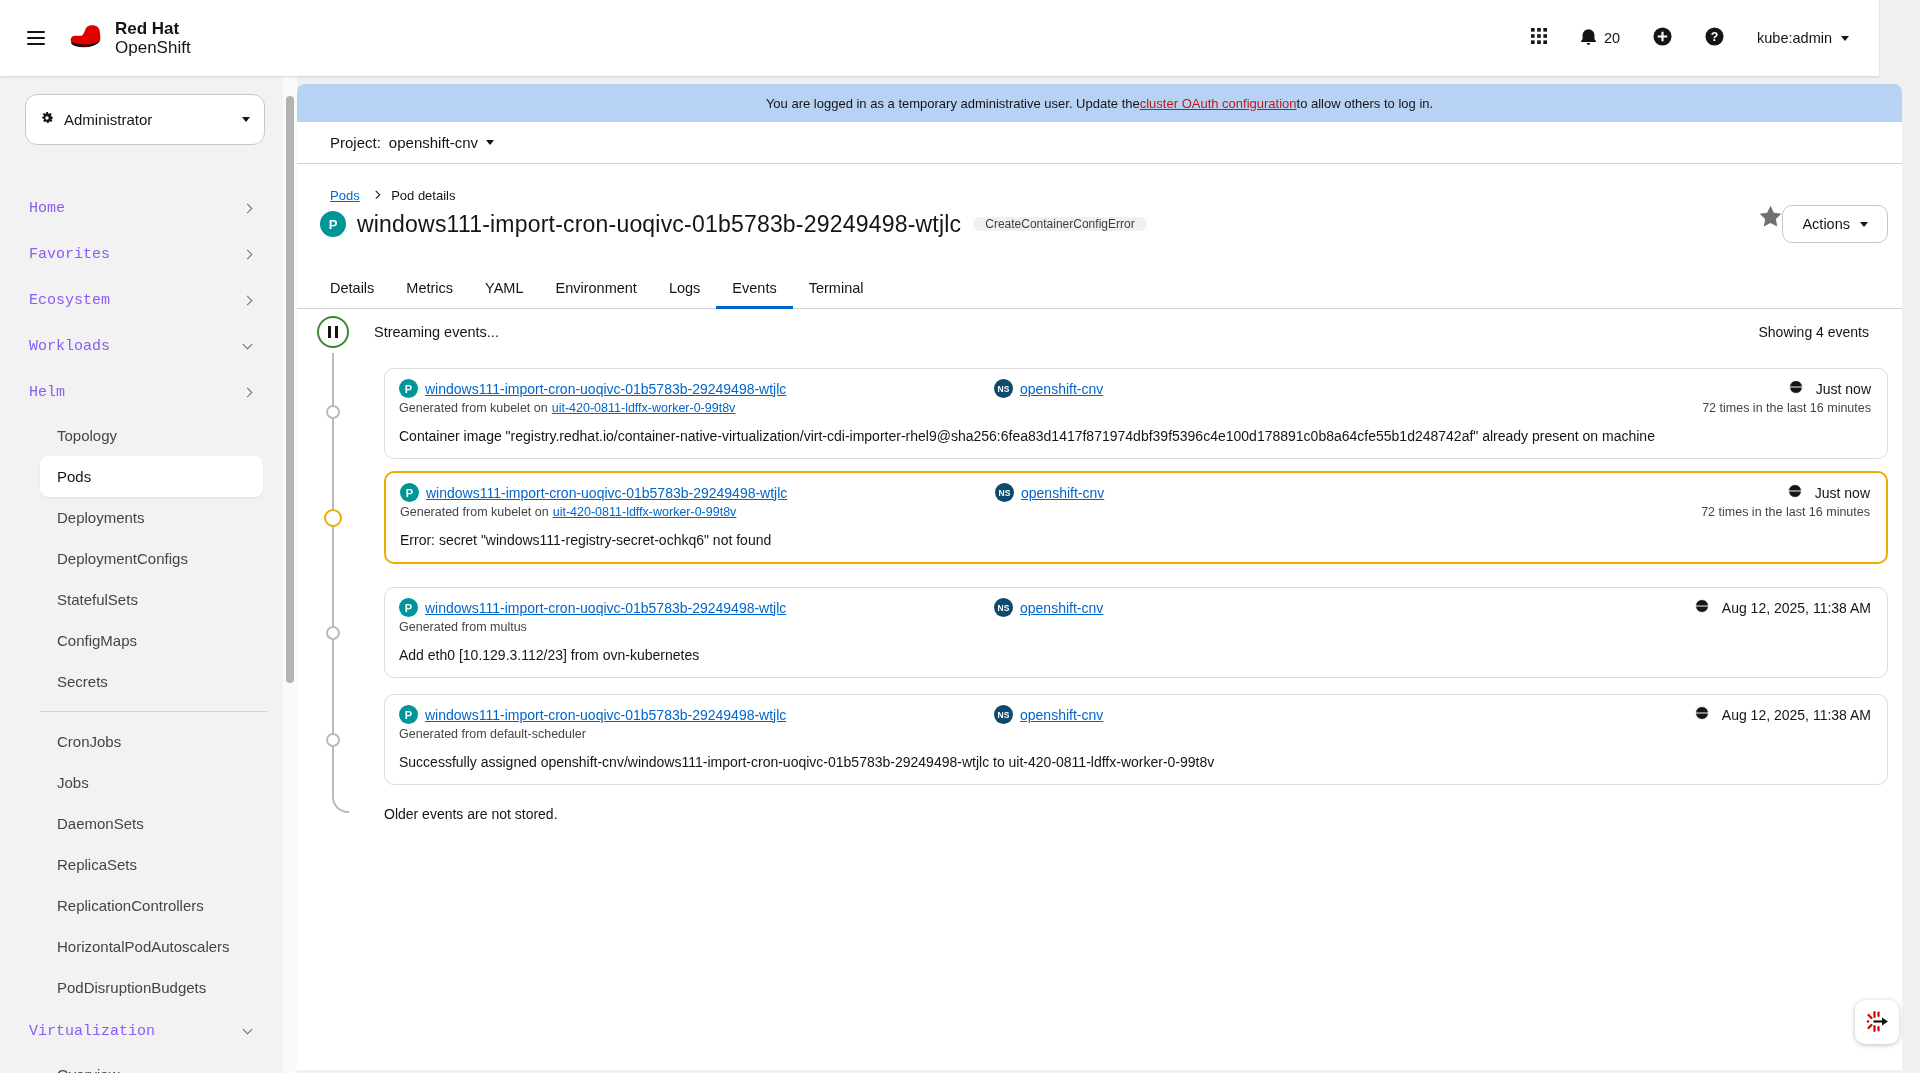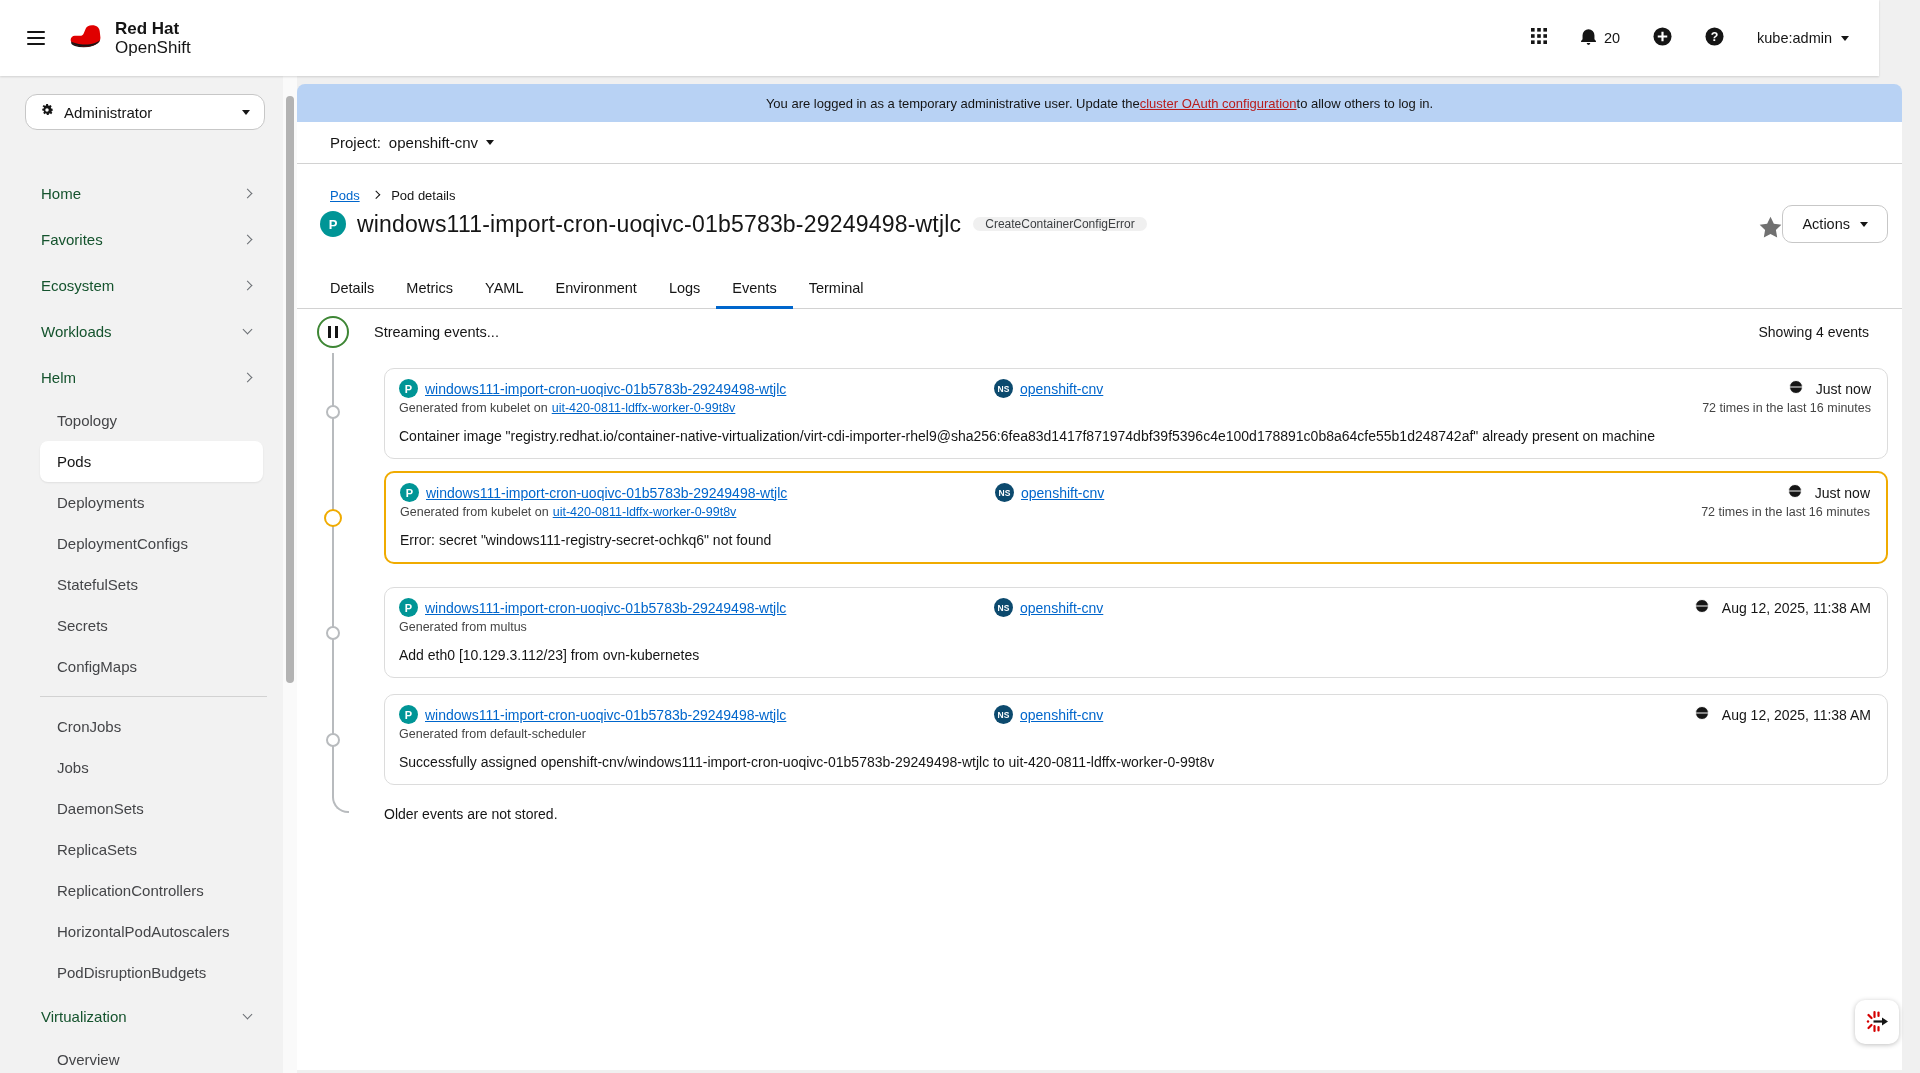--- a/index.html
+++ b/index.html
@@ -24,28 +24,28 @@
   .notif-count { font-size:14.5px; }
   .user-menu { display:flex; align-items:center; gap:9px; font-size:14.5px; cursor:pointer; }
   .caret { display:inline-block; width:0; height:0; border-left:4.5px solid transparent;
            border-right:4.5px solid transparent; border-top:5.5px solid #151515; }
   
   .sidebar {
     position:absolute; top:76px; left:0; width:283px; height:997px;
     background:#f2f2f2; overflow:hidden;
   }
   .perspective {
-    margin:18px 18px 0 25px; height:36px; background:#fff; border:1px solid #c7c7c7;
+    margin:18px 18px 0 25px; height:51px; background:#fff; border:1px solid #c7c7c7;
     border-radius:12px; display:flex; align-items:center; padding:0 14px 0 13px; cursor:pointer;
   }
   .perspective .plabel { font-size:15px; margin-left:9px; flex:1; }
   .nav { padding-top:40px; }
   .nav-group {
-    height:46px; display:flex; align-items:center; padding:0 32px 0 41px; cursor:pointer;
-    font-size:15px; color:#14532d;
+    height:46px; display:flex; align-items:center; padding:0 32px 0 29px; cursor:pointer;
+    font-size:15px; color:#8b5cf6;font-family:Liberation Mono, monospace;
   }
   .nav-group .nav-label { flex:1; }
   .nav-child {
     height:41px; display:flex; align-items:center; margin:0 20px 0 40px; padding-left:17px;
     font-size:15px; color:#444548; cursor:pointer; border-radius:8px;
   }
   .nav-child.selected { background:#fff; color:#151515; box-shadow:0 1px 2px rgba(0,0,0,.08); }
   .nav-divider { height:1px; background:#d2d2d2; margin:9px 16px 9px 40px; }
   .chev { display:inline-block; width:7px; height:7px;
           border-right:1.8px solid #6a6e73; border-bottom:1.8px solid #6a6e73; }
@@ -72,21 +72,21 @@
              border-bottom:1.7px solid #151515; transform:rotate(-45deg); margin:0 13px; }
   .title-row { margin-top:0px; padding:0 14px 0 23px; display:flex; align-items:center; height:40px; }
   .res-badge {
     width:26px; height:26px; border-radius:50%; background:#009596; color:#fff;
     display:flex; align-items:center; justify-content:center; font-size:13px; font-weight:bold; flex:none;
   }
   .page-title { font-size:23px; margin-left:11px; letter-spacing:.2px; }
   .status-pill {
     margin-left:12px; background:#f0f0f0; border-radius:12px; padding:0 12px; font-size:12px; color:#3c3f42;
   }
-  .title-right { margin-left:auto; display:flex; align-items:flex-end; }
+  .title-right { margin-left:auto; display:flex; align-items:flex-start; }
   .actions-btn {
     height:38px; padding:0 19px; border:1px solid #c7c7c7; border-radius:10px; background:#fff;
     display:flex; align-items:center; gap:10px; font-size:14.5px; cursor:pointer;
   }
   .tabs { margin-top:26px; display:flex; padding-left:17px; border-bottom:1px solid #d2d2d2; }
   .tab { padding:10px 16px 12px; font-size:14.5px; color:#151515; cursor:pointer; position:relative; }
   .tab.active::after { content:""; position:absolute; left:0; right:0; bottom:-1px; height:3px; background:#0066cc; }
   
   .events { position:relative; height:742px; }
   .ev-header { position:absolute; top:7px; left:20px; right:33px; display:flex; align-items:center; }
@@ -240,24 +240,24 @@
     <div class="nav-child">
         <span>Deployments</span>
       </div>
     <div class="nav-child">
         <span>DeploymentConfigs</span>
       </div>
     <div class="nav-child">
         <span>StatefulSets</span>
       </div>
     <div class="nav-child">
+        <span>ConfigMaps</span>
+      </div>
+    <div class="nav-child">
         <span>Secrets</span>
-      </div>
-    <div class="nav-child">
-        <span>ConfigMaps</span>
       </div>
     <div class="nav-divider"></div>
     <div class="nav-child">
         <span>CronJobs</span>
       </div>
     <div class="nav-child">
         <span>Jobs</span>
       </div>
     <div class="nav-child">
         <span>DaemonSets</span>

